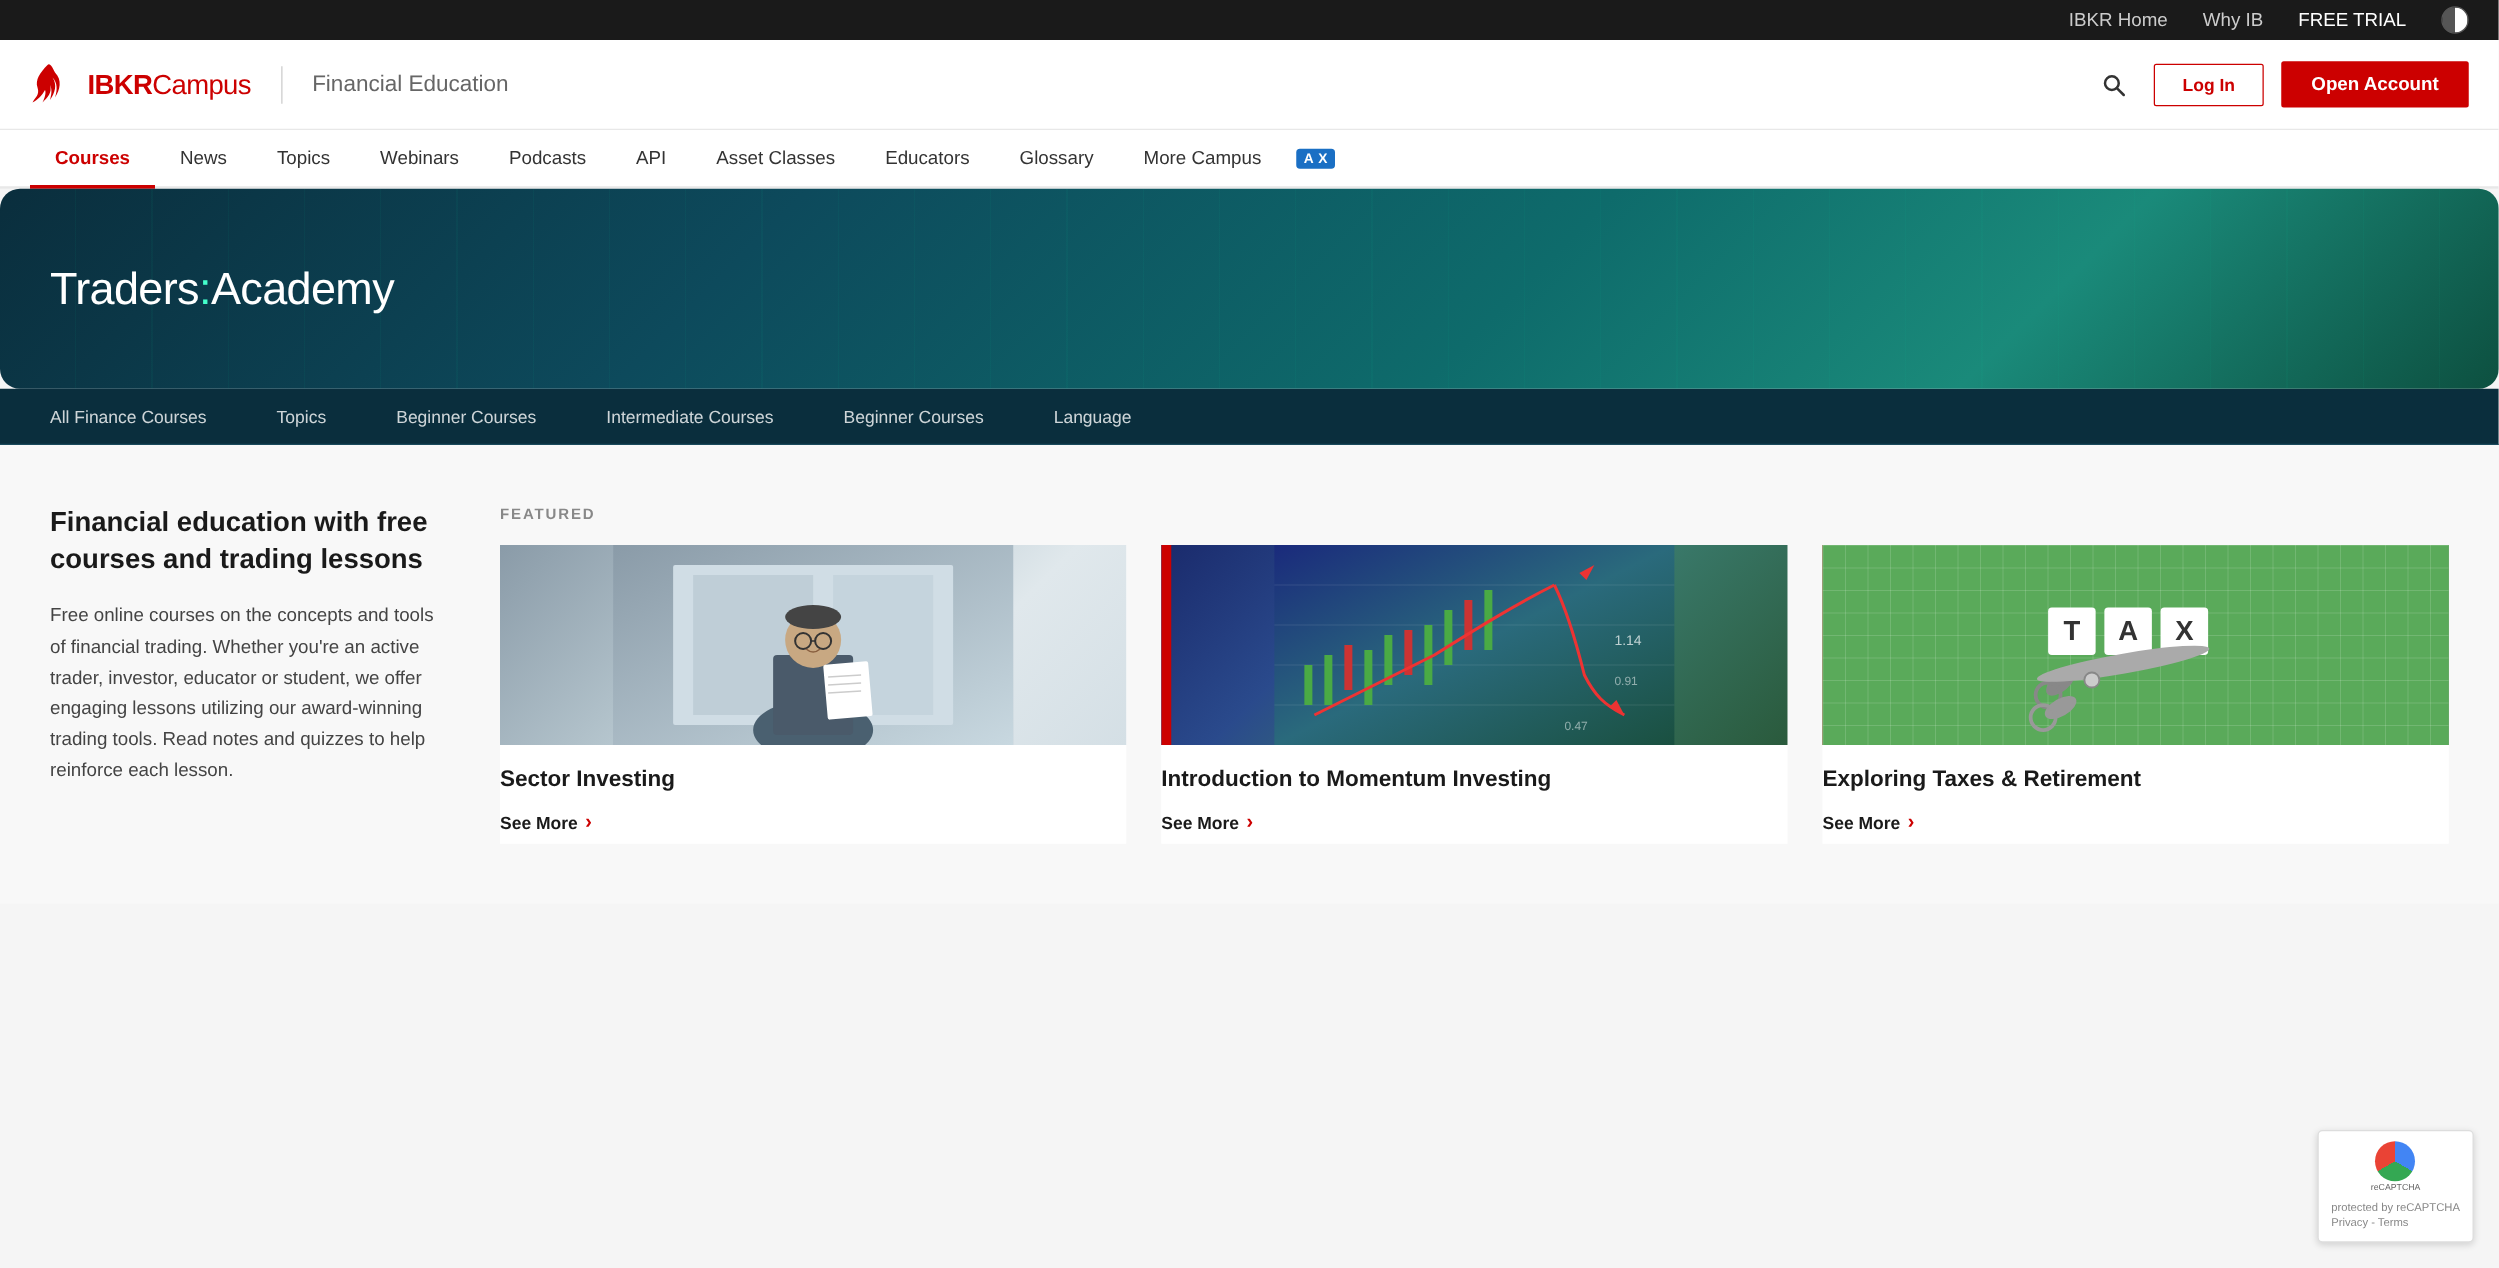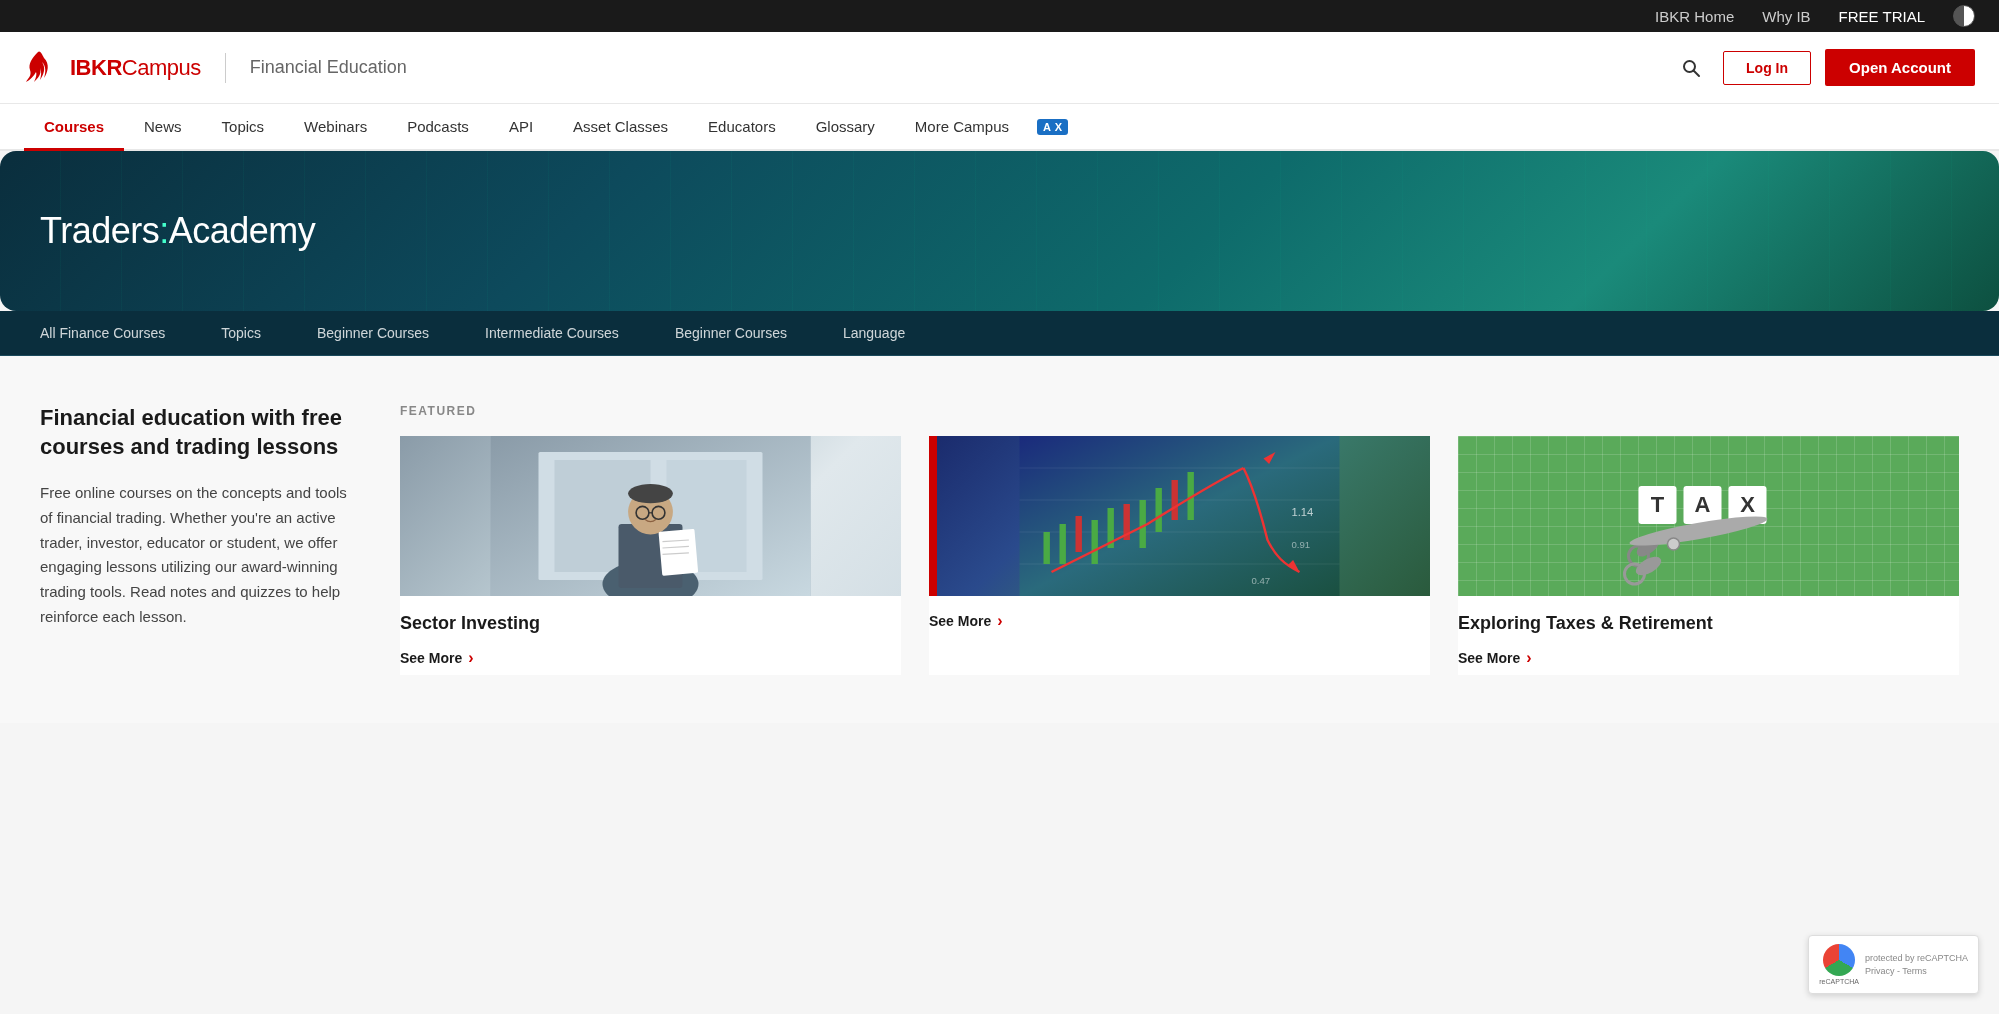--- a/index.html
+++ b/index.html
@@ -309,20 +309,21 @@
       border: 1px solid #ddd;
       border-radius: 4px;
       padding: 8px 10px;
       display: flex;
       align-items: center;
       gap: 6px;
       font-size: 9px;
       color: #888;
       box-shadow: 0 2px 6px rgba(0,0,0,0.15);
       z-index: 999;
+      flex-direction: column;
     }
     .recaptcha-logo {
       display: flex;
       flex-direction: column;
       align-items: center;
     }
     .recaptcha-circle {
       width: 32px; height: 32px;
       border-radius: 50%;
       background: conic-gradient(#4285f4 0deg 120deg, #34a853 120deg 240deg, #ea4335 240deg 360deg);
@@ -505,20 +506,21 @@
 
             <path d="M280 40 C290 60, 300 90, 310 130, 320 150, 330 160, 350 170" stroke="#ee3333" stroke-width="3" fill="none"></path>
             <polygon points="350,170 335,162 342,155" fill="#ee3333"></polygon>
 
             <text x="340" y="100" fill="rgba(255,255,255,0.7)" font-size="14" font-family="Arial">1.14</text>
             <text x="340" y="140" fill="rgba(255,255,255,0.5)" font-size="12" font-family="Arial">0.91</text>
             <text x="290" y="185" fill="rgba(255,255,255,0.5)" font-size="12" font-family="Arial">0.47</text>
           </svg>
         </div>
         <div class="card-body">
+          <div class="card-title">Introduction to Momentum Investing</div>
           <div class="see-more-link">
             <span>See More</span>
             <span class="chevron-right">›</span>
           </div>
         </div>
       </div>
 
       <div class="course-card">
         <div class="card-img card-img-3">
           <div class="red-tag"></div>

